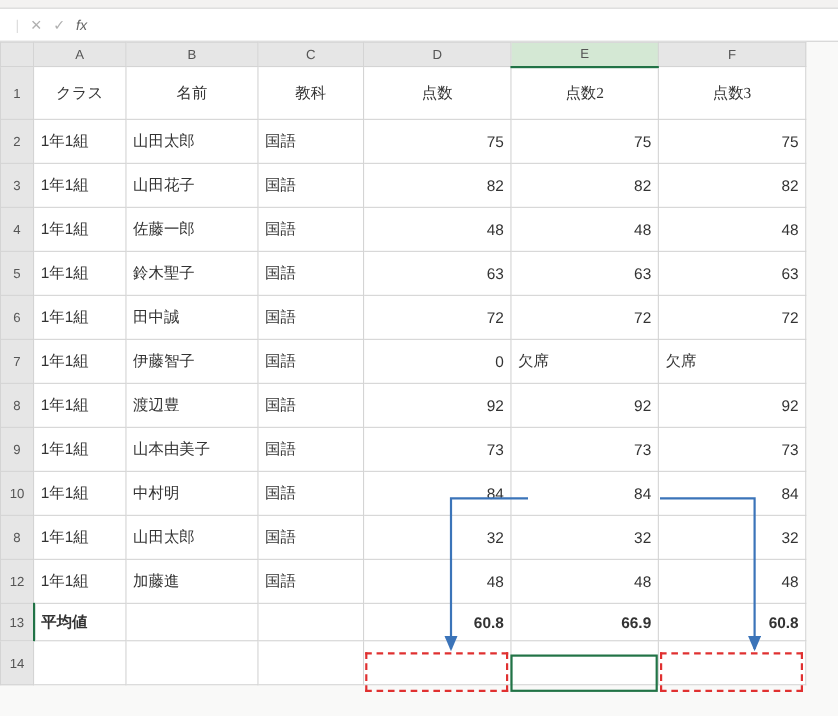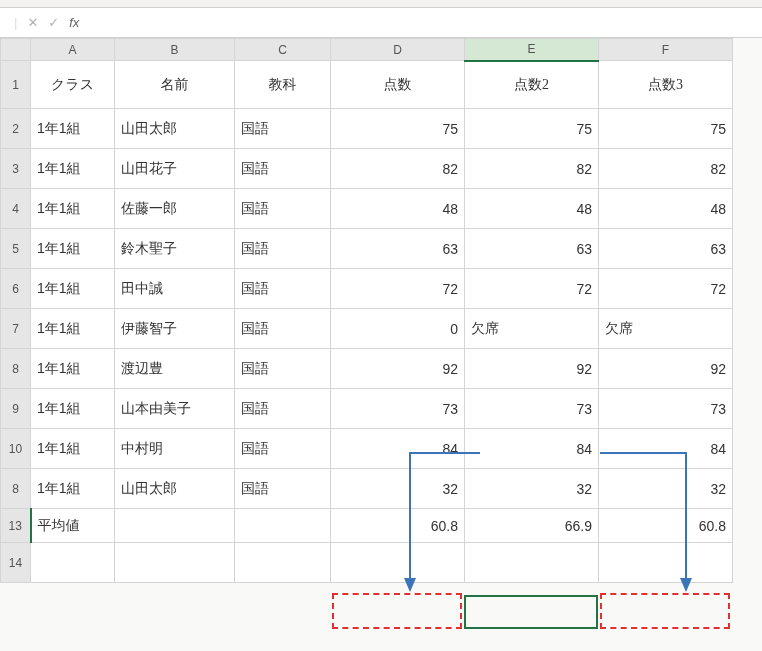--- a/index.html
+++ b/index.html
@@ -104,21 +104,21 @@
     background: #fff;
     vertical-align: middle;
   }
   .hrow td.cell {
     text-align: center;
     height: 48px;
     font-family: Liberation Serif, serif;
   }
   td.num { text-align: right; }
   td.txt { text-align: left; }
-  tr.avgrow td.cell { font-weight: normal; height: 34px; }
+  tr.avgrow td.cell { font-weight: bold; height: 34px; }
   .col-A { width: 84px; }
   .col-B { width: 120px; }
   .col-C { width: 96px; }
   .col-D, .col-E, .col-F { width: 134px; }
   .active-cell {
     position: absolute;
     border: 2px solid #217346;
     pointer-events: none;
     z-index: 5;
   }
@@ -274,20 +274,29 @@
         </tr>
   <tr>
           <th class="rowhead">8</th>
     <td class="cell txt">1年1組</td>
     <td class="cell txt">山田太郎</td>
     <td class="cell txt">国語</td>
     <td class="cell num">32</td>
     <td class="cell num">32</td>
     <td class="cell num">32</td>
         </tr>
+  <tr>
+          <th class="rowhead">12</th>
+    <td class="cell txt">1年1組</td>
+    <td class="cell txt">加藤進</td>
+    <td class="cell txt">国語</td>
+    <td class="cell num">48</td>
+    <td class="cell num">48</td>
+    <td class="cell num">48</td>
+        </tr>
   <tr class="avgrow">
     <th class="rowhead sel">13</th>
     <td class="cell txt">平均値</td>
     <td class="cell"></td>
     <td class="cell"></td>
     <td class="cell num">60.8</td>
     <td class="cell num">66.9</td>
     <td class="cell num">60.8</td>
         </tr>
   <tr>

